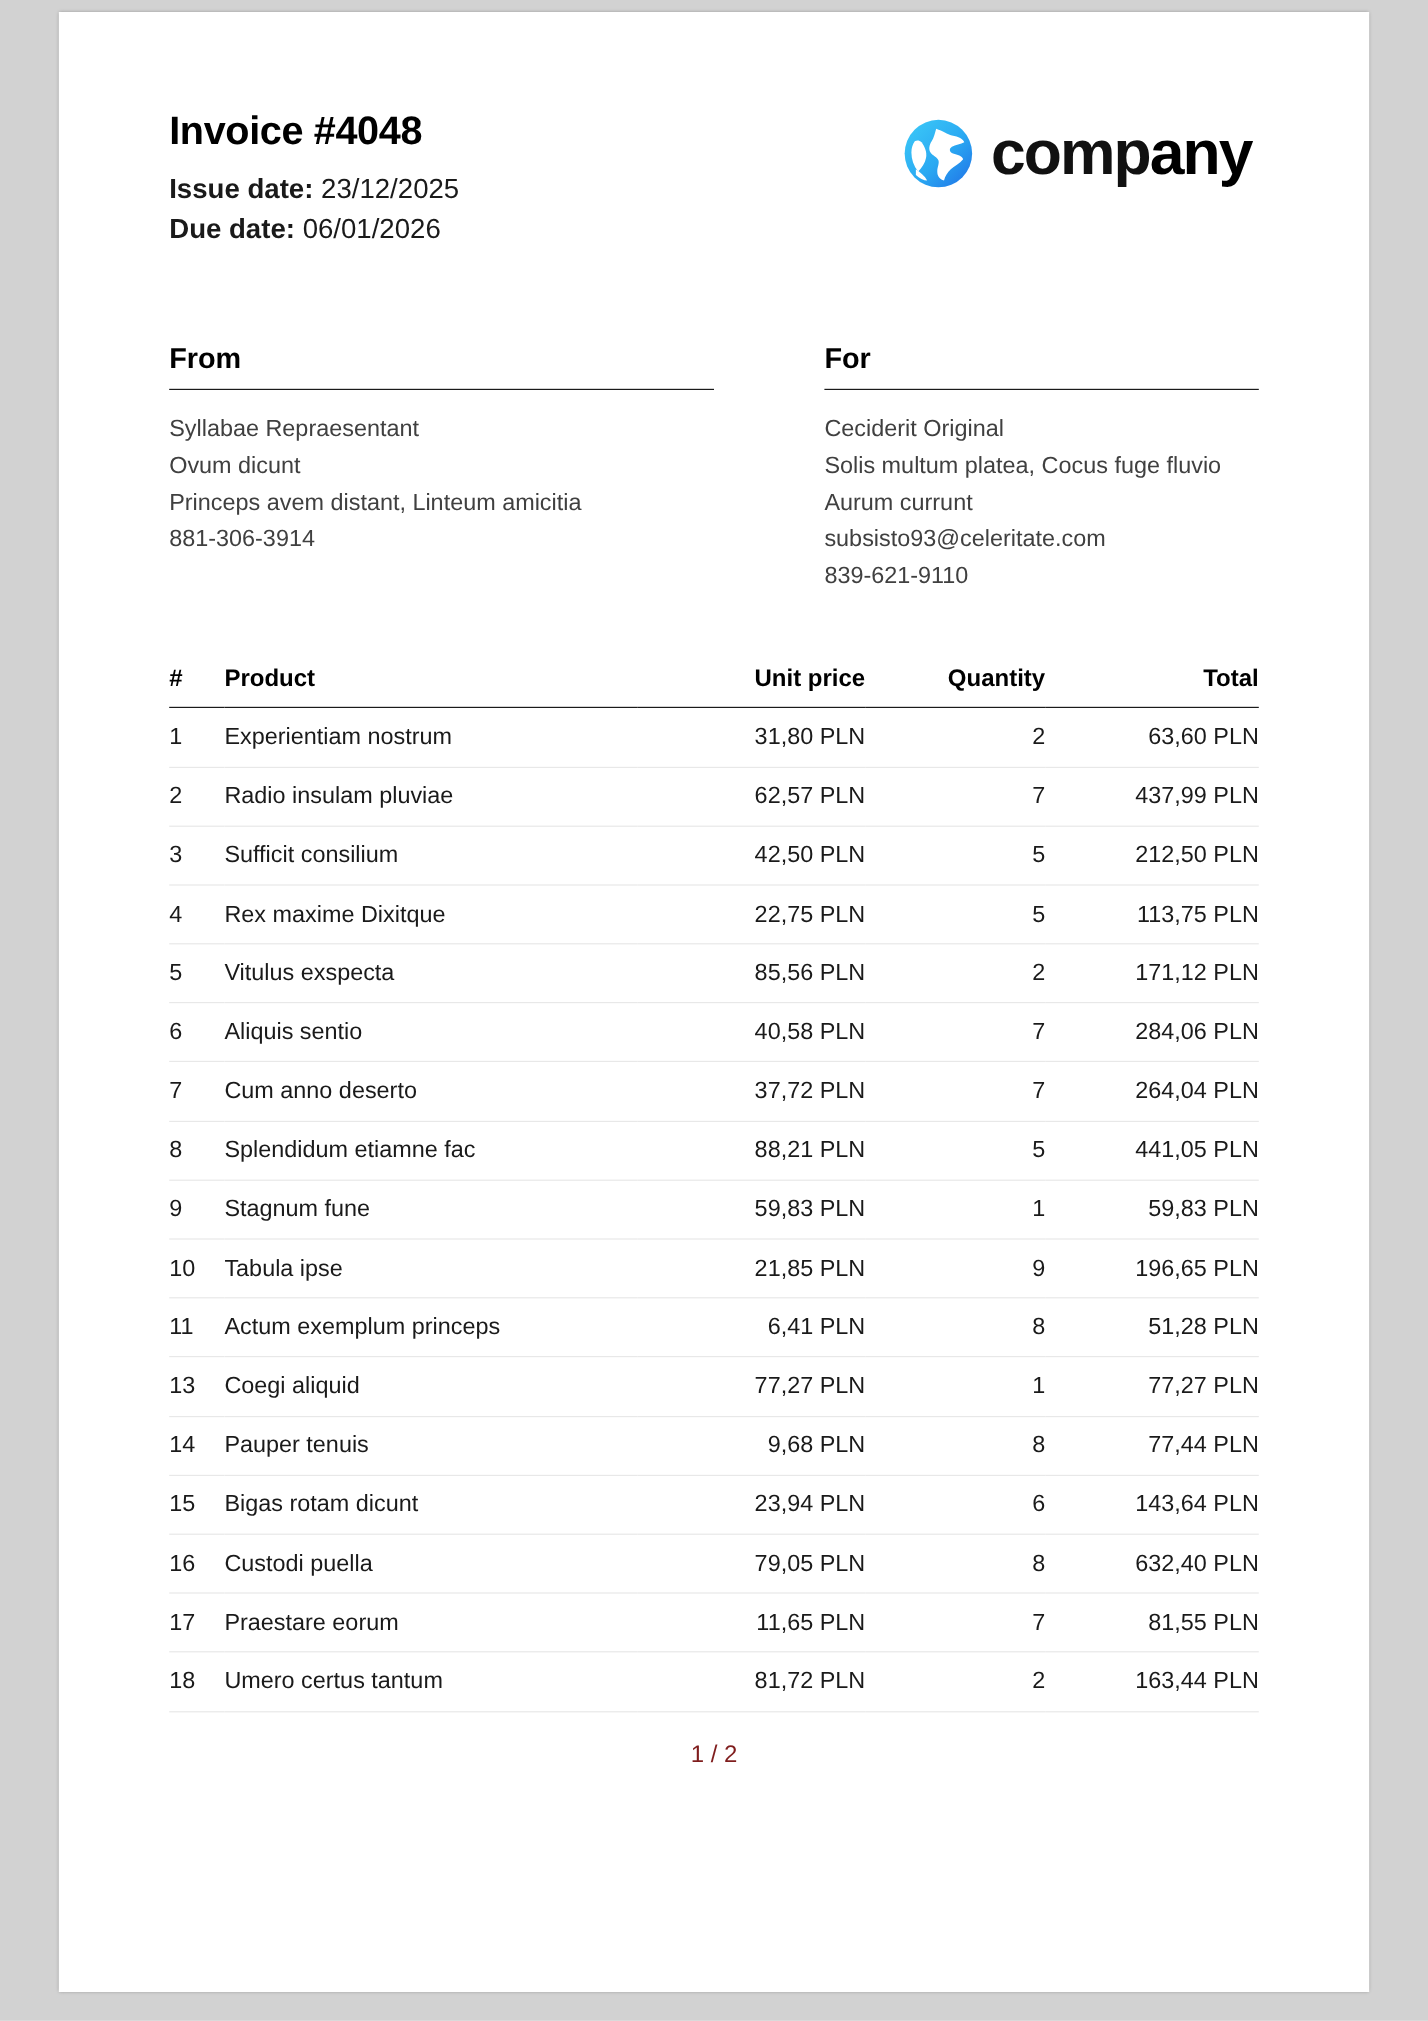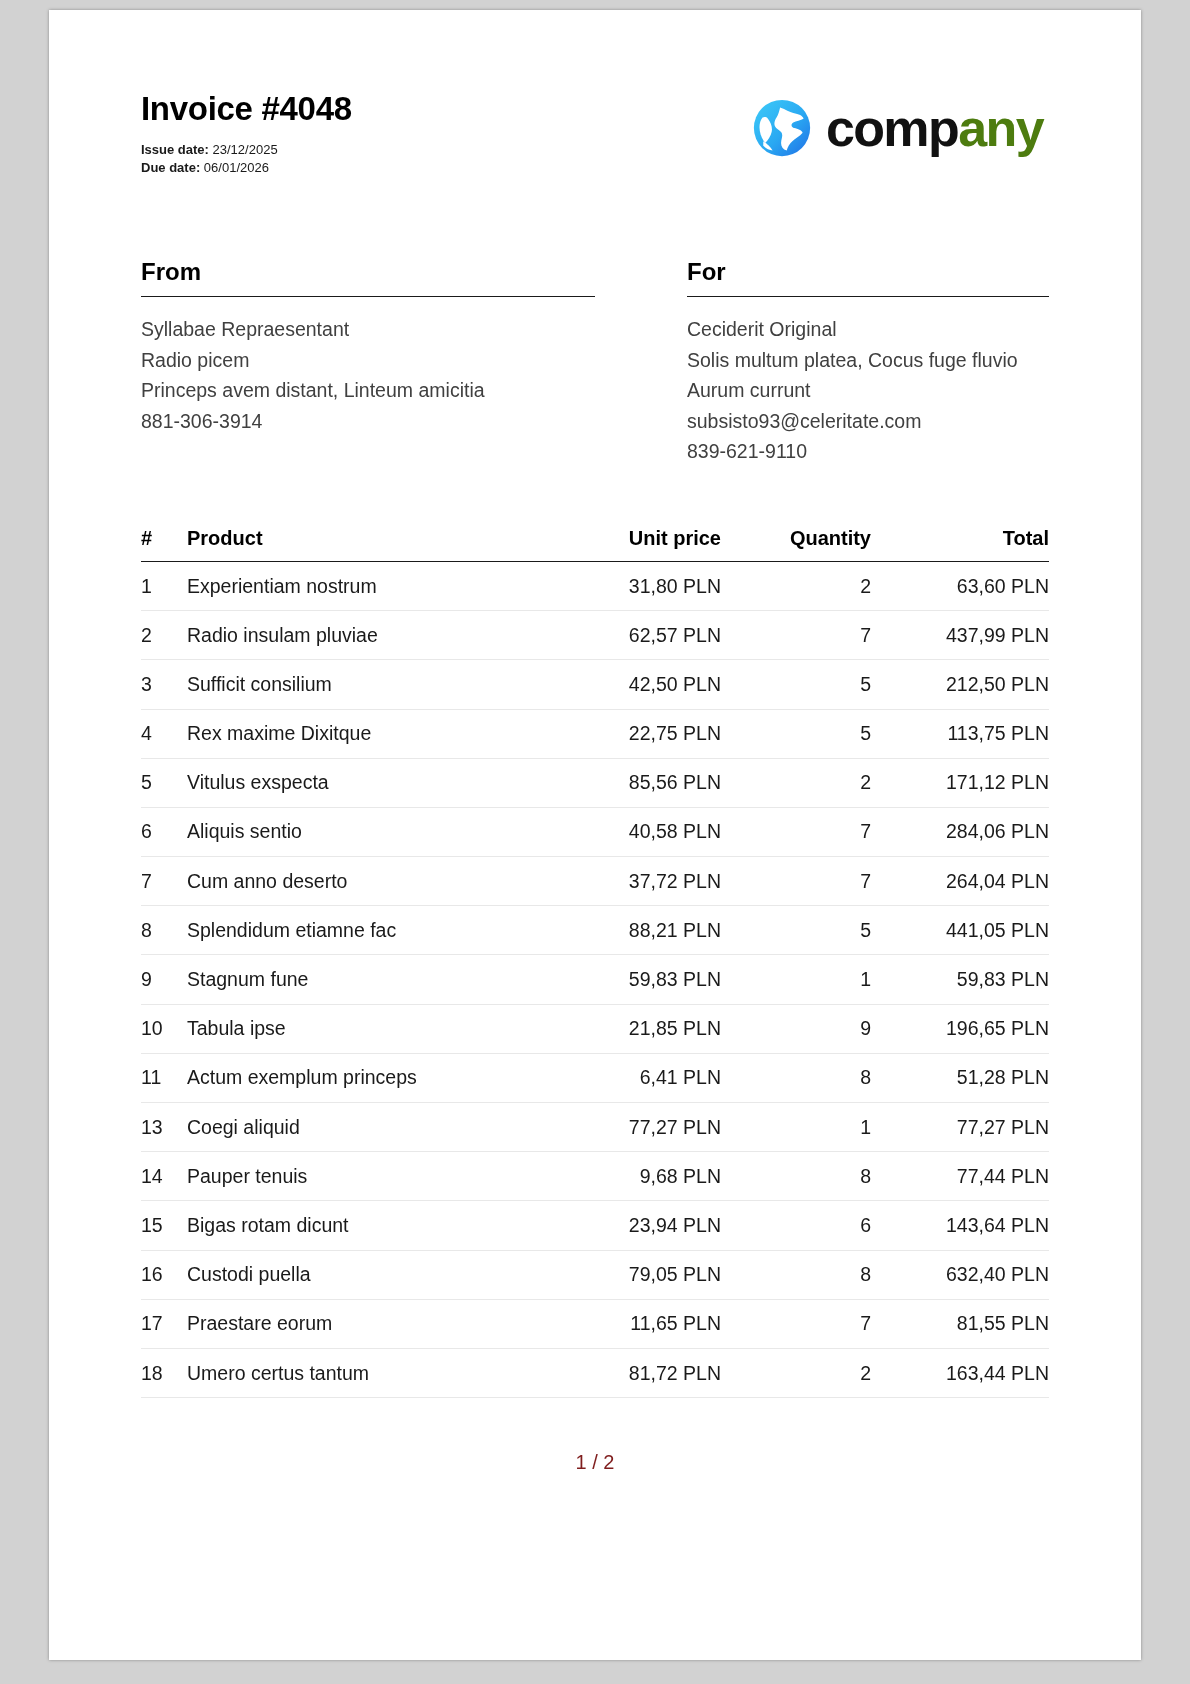--- a/index.html
+++ b/index.html
@@ -42,21 +42,21 @@
   .title-block { flex: 0 0 auto; }
   .invoice-title {
     font-size: 33px;
     font-weight: bold;
     color: #000;
     letter-spacing: -0.3px;
     line-height: 1.0;
     margin: 0 0 16px 0;
   }
   .date-line {
-    font-size: 13px;
+    font-size: 23px;
     color: #1a1a1a;
     line-height: 1.42;
     white-space: nowrap;
   }
   .date-line .lbl { font-weight: bold; }
 
   .logo-block {
     display: flex;
     align-items: center;
     gap: 14px;
@@ -64,21 +64,21 @@
     margin-right: 6px;
   }
   .globe-icon { display:block; width: 60px; height: 60px; }
   .logo-text {
     font-size: 52px;
     font-weight: bold;
     letter-spacing: -1.6px;
     line-height: 1;
   }
   .logo-text .dark { color: #111111; }
-  .logo-text .accent { color: #4d7c0f; }
+  .logo-text .accent { color: #000000; }
 
   
   .parties {
     display: flex;
     margin-top: 80px;
   }
   .party { width: 50%; box-sizing: border-box; }
   .party.right { padding-left: 92px; }
   .party-heading {
     font-size: 24px;
@@ -183,21 +183,21 @@
         </span>
       </div>
     </div>
 
     <div class="parties">
 
       <div class="party left">
         <div class="party-heading">From</div>
         <div class="party-lines">
           <div class="party-line">Syllabae Repraesentant</div>
-          <div class="party-line">Radio picem</div>
+          <div class="party-line">Ovum dicunt</div>
           <div class="party-line">Princeps avem distant, Linteum amicitia</div>
           <div class="party-line">881-306-3914</div>
         </div>
       </div>
 
       <div class="party right">
         <div class="party-heading">For</div>
         <div class="party-lines">
           <div class="party-line">Ceciderit Original</div>
           <div class="party-line">Solis multum platea, Cocus fuge fluvio</div>

